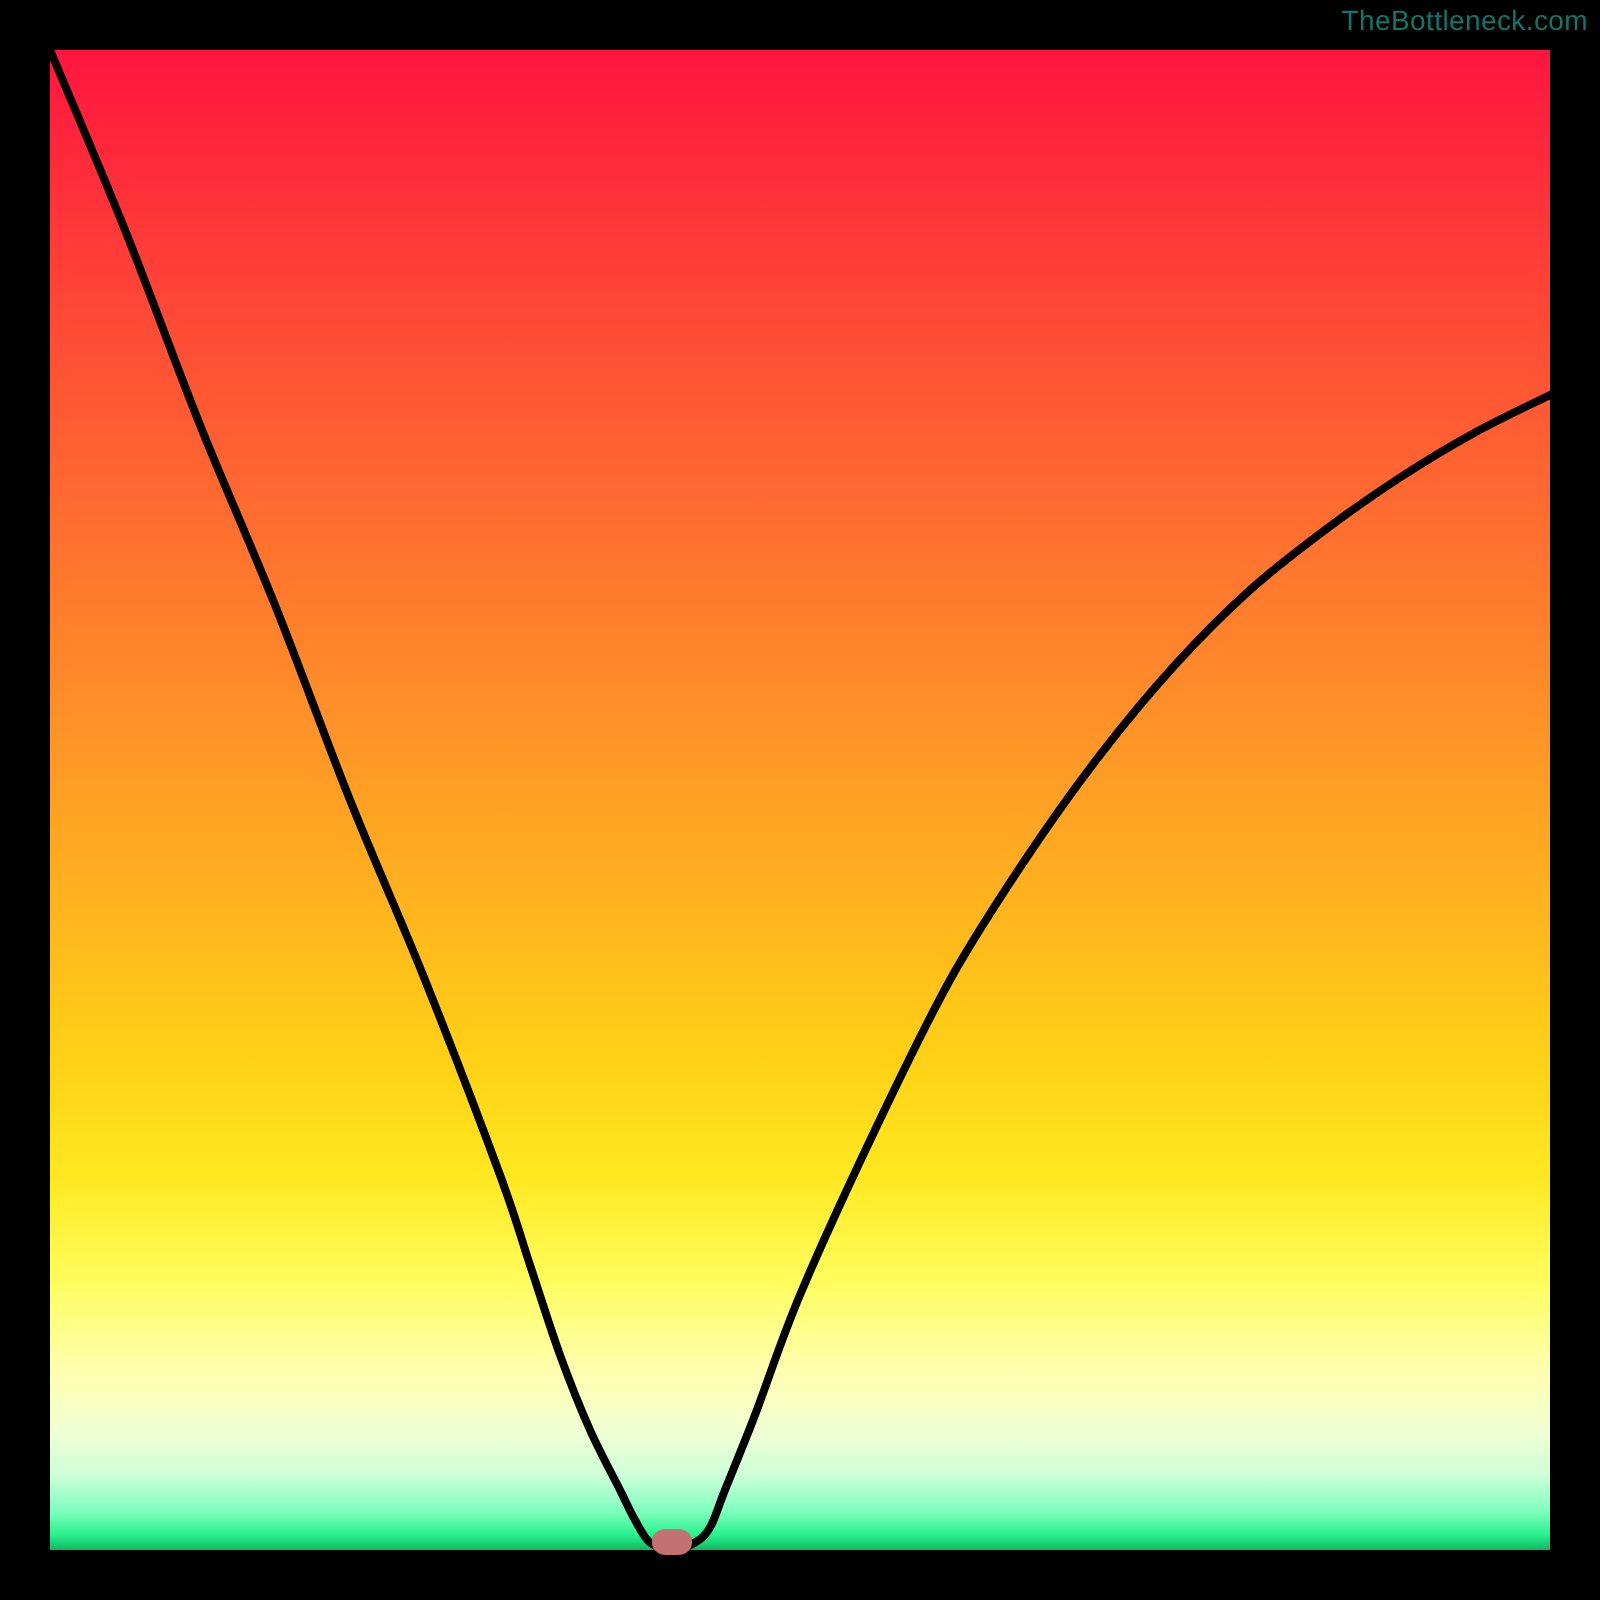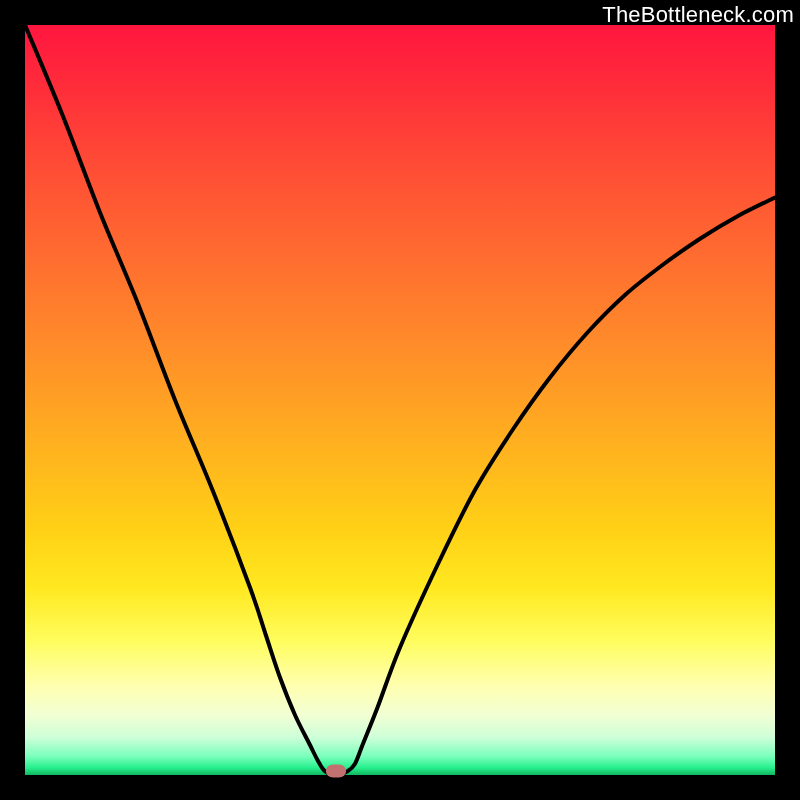--- a/index.html
+++ b/index.html
@@ -49,22 +49,22 @@
     left: 0;
     top: 0;
     width: 750px;
     height: 750px;
     pointer-events: none;
   }
   .watermark {
     position: absolute;
     top: 2px;
     right: 6px;
-    color: #ffffff;
-    font-size: 22px;
+    color: #0f766e;
+    font-size: 14px;
     font-weight: 400;
     letter-spacing: 0.2px;
     user-select: none;
   }
   .min-marker {
     position: absolute;
     width: 20px;
     height: 13px;
     background: #C37070;
     border-radius: 7px / 6px;

